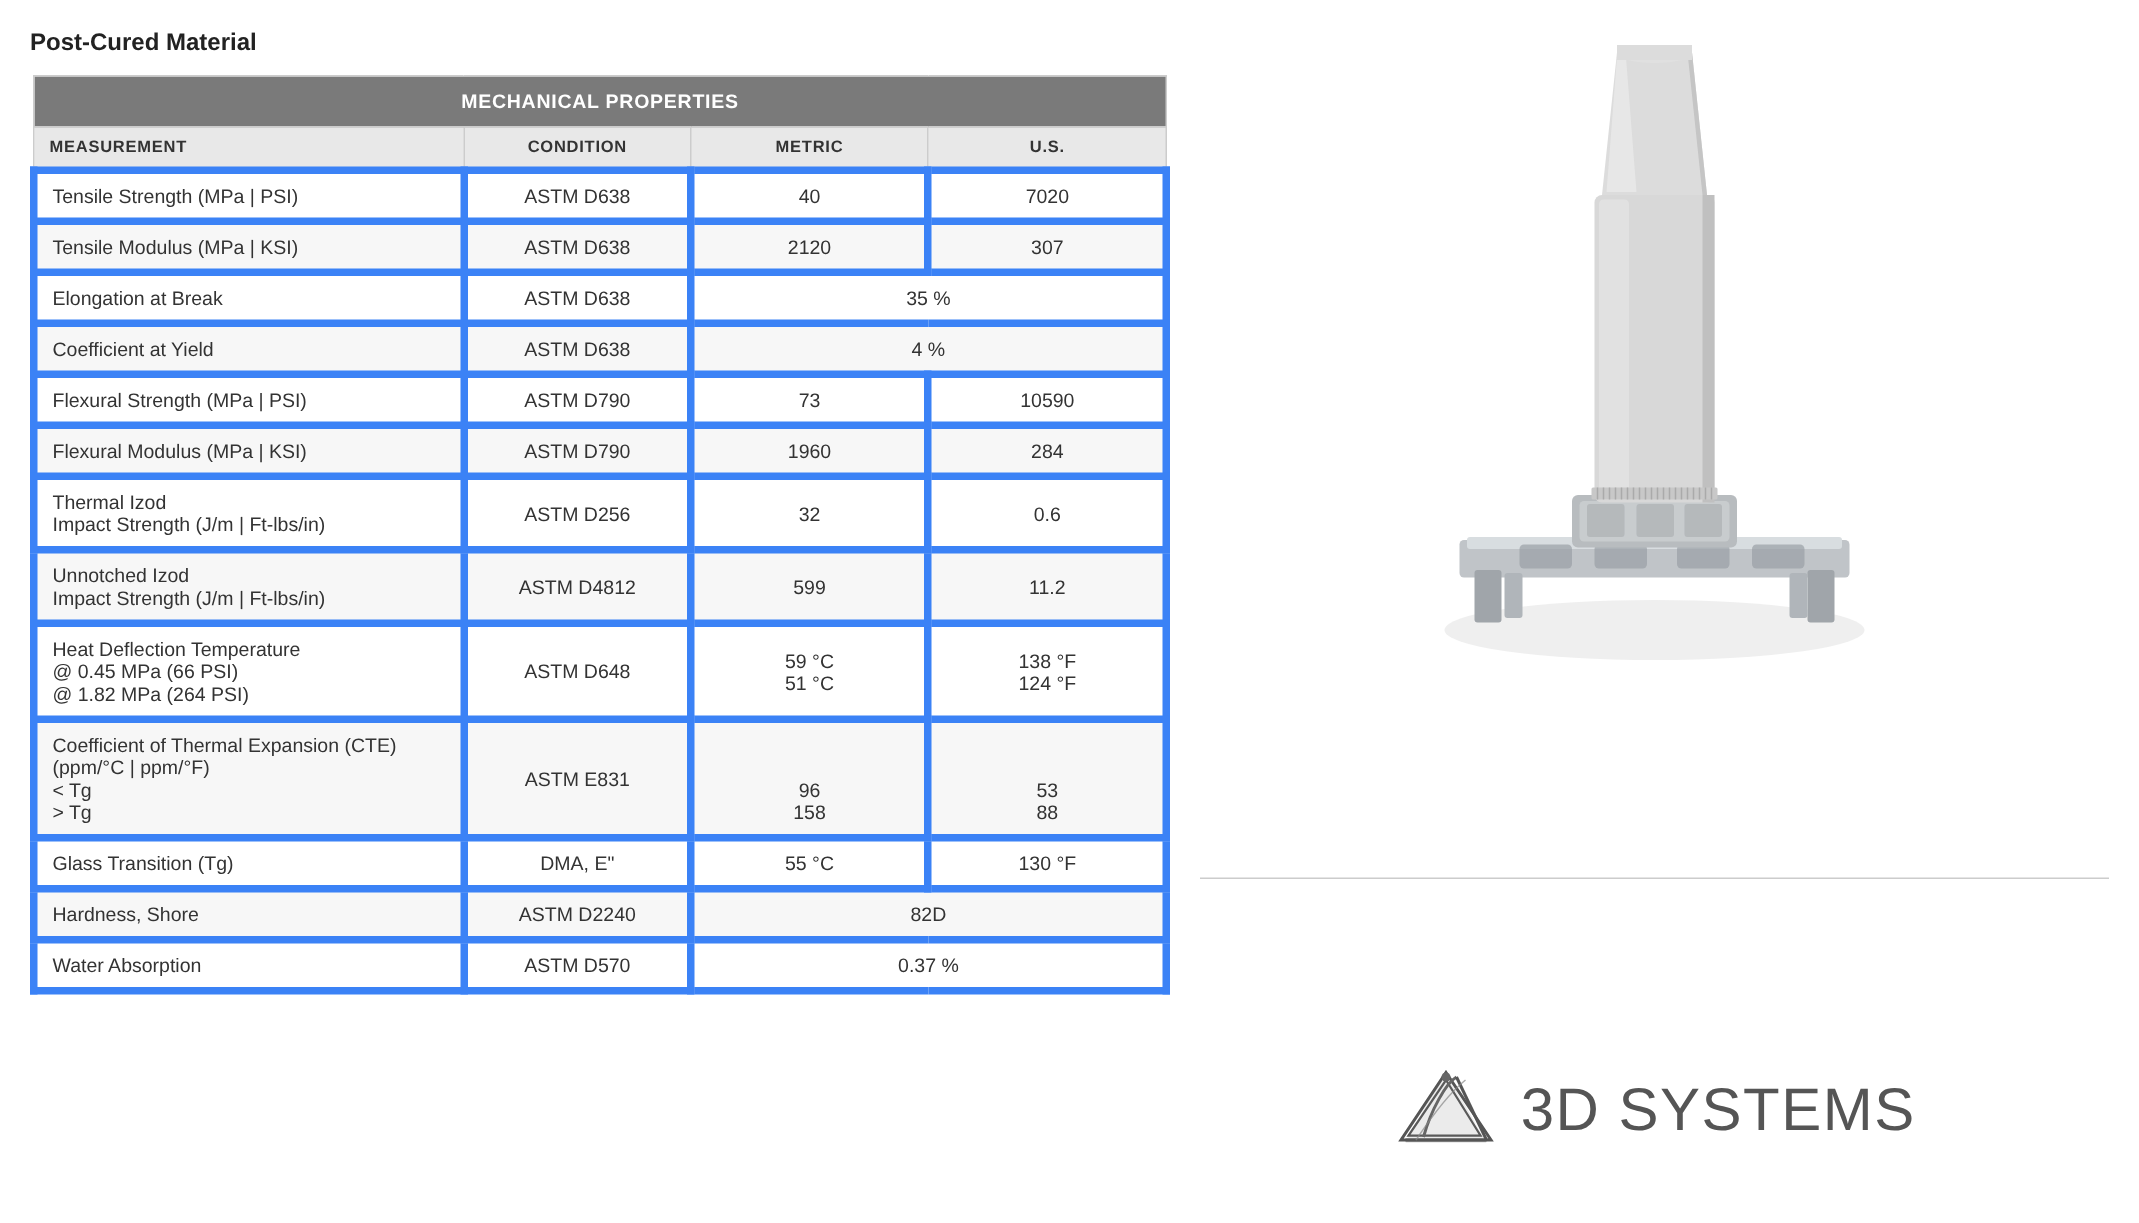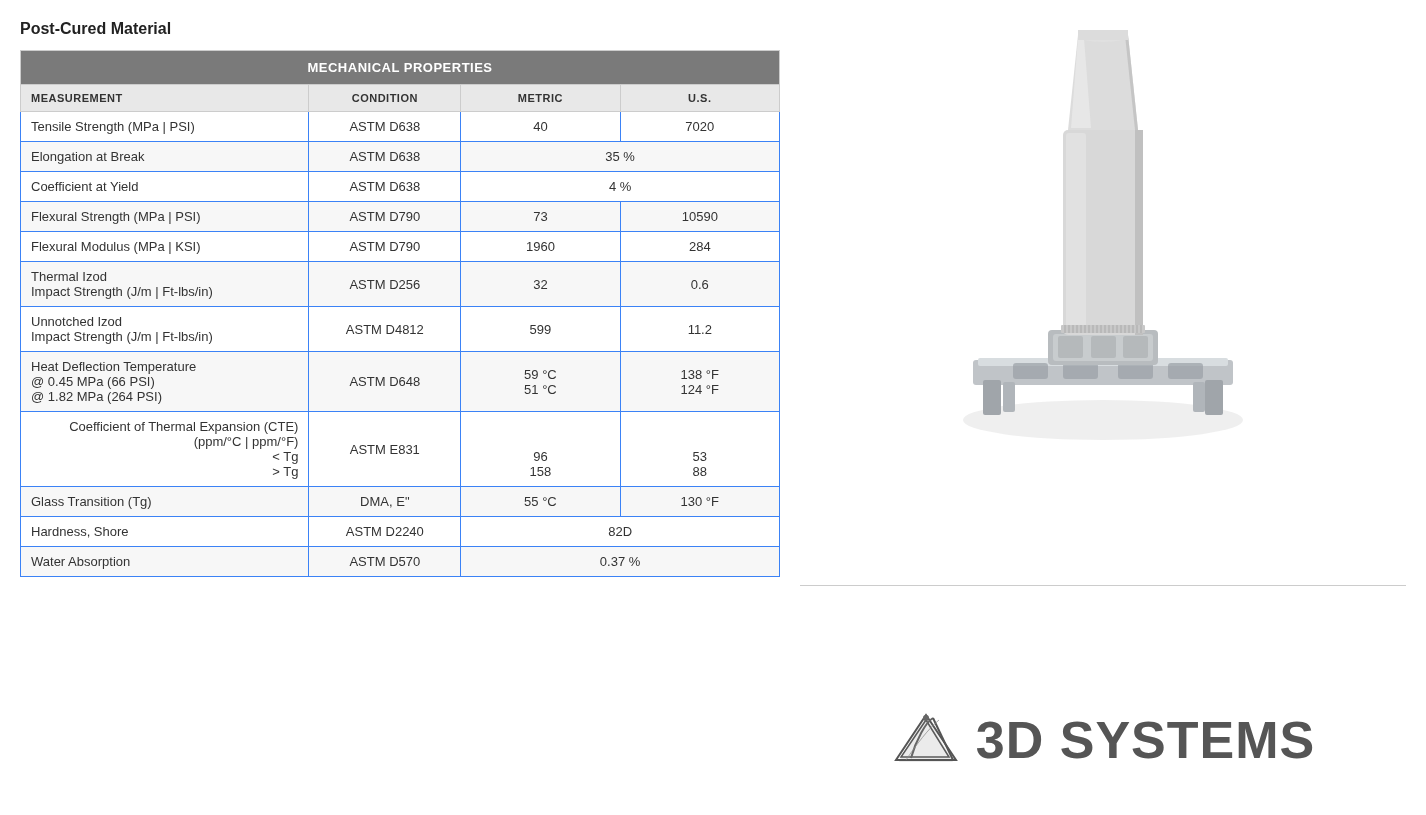--- a/index.html
+++ b/index.html
@@ -55,21 +55,21 @@
       text-align: center;
       padding: 7px 20px;
       border: 1px solid #ccc;
       letter-spacing: 0.5px;
     }
     .col-header-row td:first-child {
       text-align: left;
       padding-left: 10px;
     }
     tbody tr td {
-      border: 1px solid #3b82f6;
+      border: 5px solid #3b82f6;
       padding: 7px 10px;
       vertical-align: middle;
     }
     tbody tr:nth-child(odd) td {
       background: #fff;
     }
     tbody tr:nth-child(even) td {
       background: #f7f7f7;
     }
     .measurement-col {
@@ -103,22 +103,22 @@
       position: relative;
     }
     
     .logo-area {
       display: flex;
       align-items: center;
       gap: 15px;
       margin-top: 10px;
     }
     .logo-text {
-      font-size: 52px;
-      font-weight: bold;
+      font-size: 40px;
+      font-weight: normal;
       color: #555;
       letter-spacing: 1px;
     }
     .logo-icon {
       width: 70px;
       height: 60px;
     }
     
     .divider {
       width: 100%;
@@ -148,20 +148,26 @@
         </tr>
       </thead>
       <tbody id="table-body">
       <tr>
             <td class="measurement-col" style="white-space: pre-line;">Tensile Strength (MPa | PSI)</td>
             <td class="condition-col">ASTM D638</td>
             <td class="metric-col" style="white-space: pre-line;">40</td>
             <td class="us-col" style="white-space: pre-line;">7020</td>
           </tr>
           <tr>
+            <td class="measurement-col" style="white-space: pre-line;">Tensile Modulus (MPa | KSI)</td>
+            <td class="condition-col">ASTM D638</td>
+            <td class="metric-col" style="white-space: pre-line;">2120</td>
+            <td class="us-col" style="white-space: pre-line;">307</td>
+          </tr>
+          <tr>
             <td class="measurement-col" style="white-space: pre-line;">Elongation at Break</td>
             <td class="condition-col">ASTM D638</td>
             <td class="metric-col" colspan="2" style="text-align: center; white-space: pre-line;">35 %</td>
           </tr>
           <tr>
             <td class="measurement-col" style="white-space: pre-line;">Coefficient at Yield</td>
             <td class="condition-col">ASTM D638</td>
             <td class="metric-col" colspan="2" style="text-align: center; white-space: pre-line;">4 %</td>
           </tr>
           <tr>
@@ -194,21 +200,21 @@
             <td class="measurement-col" style="white-space: pre-line;">Heat Deflection Temperature
 @ 0.45 MPa (66 PSI)
 @ 1.82 MPa (264 PSI)</td>
             <td class="condition-col">ASTM D648</td>
             <td class="metric-col" style="white-space: pre-line;">59 °C
 51 °C</td>
             <td class="us-col" style="white-space: pre-line;">138 °F
 124 °F</td>
           </tr>
           <tr>
-            <td class="measurement-col" style="white-space: pre-line; text-align: right;">Coefficient of Thermal Expansion (CTE)
+            <td class="measurement-col" style="white-space: pre-line;">Coefficient of Thermal Expansion (CTE)
 (ppm/°C | ppm/°F)
   &lt; Tg
   &gt; Tg</td>
             <td class="condition-col">ASTM E831</td>
             <td class="metric-col" style="white-space: pre-line;">
 
 96
 158</td>
             <td class="us-col" style="white-space: pre-line;">
 

